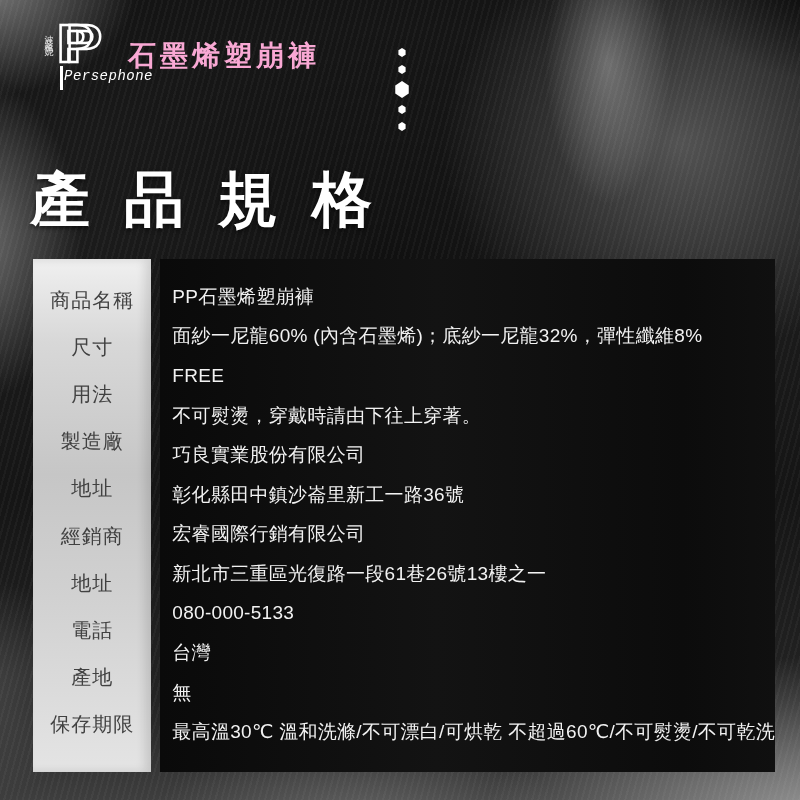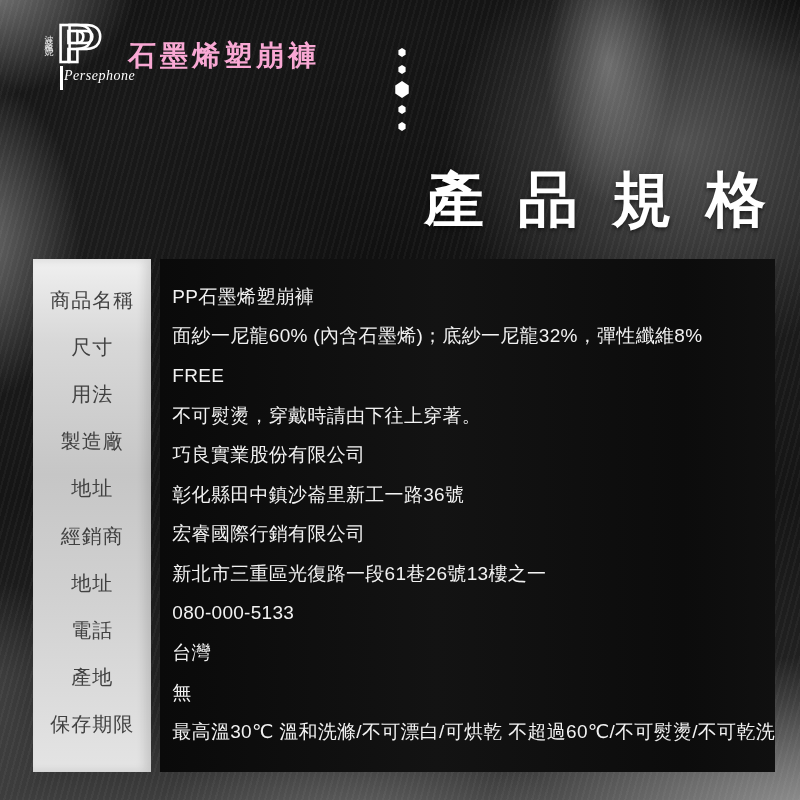--- a/index.html
+++ b/index.html
@@ -34,41 +34,41 @@
   .brand-pp { position:absolute; left:21px; top:-6px; font-weight:bold; font-size:54px; line-height:1; }
   .pp-letter {
     color:transparent; -webkit-text-stroke:2.5px #ffffff;
     font-family:"Liberation Sans","DejaVu Sans",sans-serif;
   }
   @supports not (-webkit-text-stroke: 1px #fff) { .pp-letter { color:#fff; } }
   .pp-letter.second { margin-left:-27px; }
   .brand-stem { position:absolute; left:24px; top:44px; width:3px; height:24px; background:#fff; }
   .brand-name {
     position:absolute; left:28px; top:46px;
-    font-family:Liberation Serif, serif;
+    font-family:Liberation Mono, monospace;
     font-style:italic; font-size:14px; color:#ffffff; letter-spacing:0.5px;
   }
   
   .product-title {
     position:absolute; left:128px; top:37px; margin:0;
     font-size:28px; font-weight:bold; color:#f9a8d4; letter-spacing:4px;
   }
   
   .hexes { position:absolute; left:0; top:44px; width:800px; display:flex; flex-direction:column; align-items:center; }
   .hexes { left:2px; }
   .hex {
     background:#ffffff; margin:4px 0;
     clip-path:polygon(50% 0%, 95% 26%, 95% 74%, 50% 100%, 5% 74%, 5% 26%);
   }
   .hex.s { width:8px; height:9px; }
   .hex.l { width:15px; height:17px; margin:3px 0; }
   
   .section-title {
     position:absolute; left:0; top:160px; width:800px; margin:0;
-    text-align:right; color:#ffffff;
+    text-align:left; color:#ffffff;
     font-family:"Liberation Serif","DejaVu Serif",serif;
     font-weight:bold; font-size:60px; letter-spacing:34px; padding-left:30px;
     box-sizing:border-box; text-shadow:0 2px 4px rgba(0,0,0,0.6);
   }
   
   .spec-table { position:absolute; left:33px; top:259px; width:742px; height:513px; display:flex; gap:9px; }
   .labels-col {
     width:124px; box-sizing:border-box; display:flex; flex-direction:column;
     padding:18px 0 24px 0;
     background:linear-gradient(180deg,#f0f0f0 0%,#d8d8d8 16%,#c6c6c6 42%,#d2d2d2 68%,#e4e4e4 100%);

